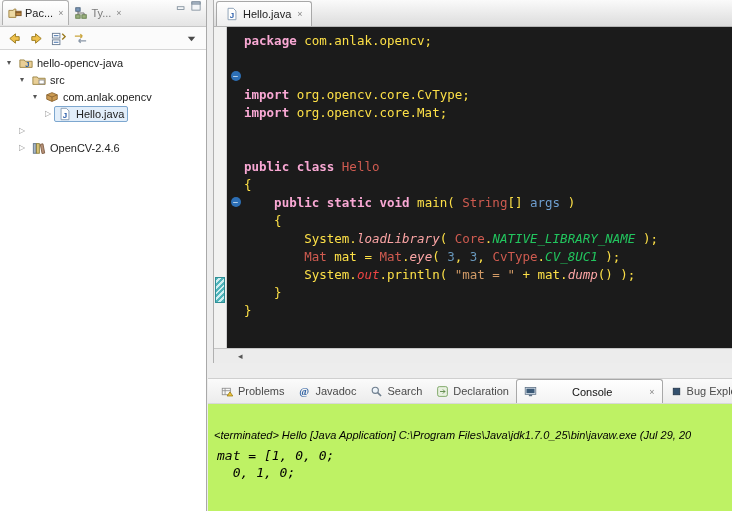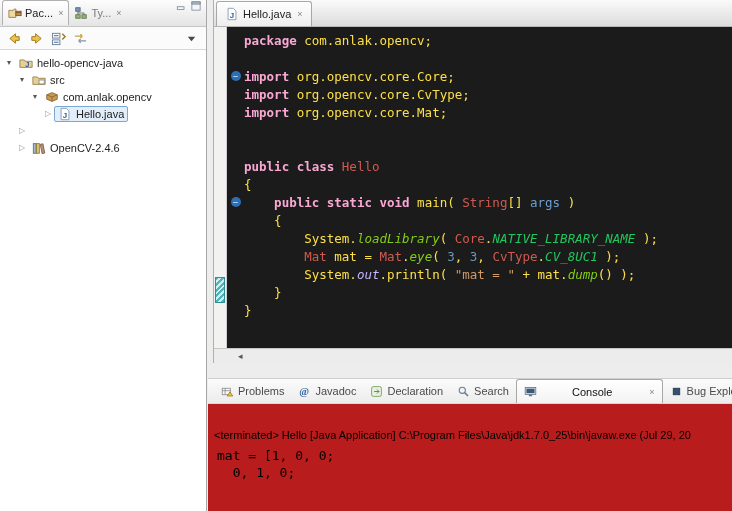--- a/index.html
+++ b/index.html
@@ -39,32 +39,32 @@
   .code-line { display:flex; height:18px; align-items:center; }
   .fold-cell { width:17px; flex:none; display:flex; justify-content:center; align-items:center; }
   .fold-dot { width:10px; height:10px; border-radius:50%; background:#2d6fb5; color:#dcebf8; font-size:9px; line-height:10px; text-align:center; font-family:"DejaVu Sans Mono", monospace; }
   .line-text { white-space:pre; font-family:"DejaVu Sans Mono", monospace; font-size:12.5px; }
   .tk-kw { color:#f9a8d4; font-weight:bold; }
   .tk-pl { color:#fde047; }
   .tk-ty { color:#cf5b50; }
   .tk-cn { color:#22c55e; font-style:italic; }
   .tk-nm { color:#6897bb; }
   .tk-st { color:#d19a66; }
-  .tk-fd { color:#c4b5fd; font-style:italic; }
-  .tk-mi { color:#84cc16; font-style:italic; }
+  .tk-fd { color:#ef4444; font-style:italic; }
+  .tk-mi { color:#fca5a5; font-style:italic; }
   .tk-pm { color:#6e9ecf; }
   .hscroll { position:absolute; left:0; right:0; bottom:0; height:15px; background:#ececec; border-top:1px solid #c6c6c6; display:flex; align-items:center; }
   .hscroll .scroll-arrow { font-size:9px; color:#555; margin-left:24px; }
 
   
   .bottom-tabbar { position:absolute; left:208px; right:0; top:378px; height:26px; background:linear-gradient(#fbfbfb,#ececec); border-top:1px solid #cfcfcf; border-bottom:1px solid #d8d8d8; display:flex; align-items:flex-end; padding-left:6px; }
   .btab { display:flex; align-items:center; gap:4px; height:24px; padding:0 7px; color:#4a4a4a; white-space:nowrap; }
   .btab .icon { width:13px; height:13px; }
   .btab.active { background:linear-gradient(#ffffff,#f3f3f3); border:1px solid #a8a8a8; border-bottom:none; border-radius:3px 3px 0 0; color:#111;gap:35px; }
-  .console { position:absolute; left:208px; right:0; top:404px; bottom:0; background:#b91c1c; overflow:hidden; }
+  .console { position:absolute; left:208px; right:0; top:404px; bottom:0; background:#bef264; overflow:hidden;font-style:italic; }
   .console-header { padding:25px 0 6px 6px; font-size:11px; color:#000; white-space:nowrap; }
   .console-out { padding-left:9px; font-family:"DejaVu Sans Mono", monospace; font-size:13px; line-height:17px; color:#000; }
   .console-out .cline { white-space:pre; }
 </style>
 </head>
 <body>
 
 <div class="screen">
 
   <aside class="left-panel">
@@ -230,21 +230,20 @@
             <span class="line-text"><span class="tk-kw">package</span><span class="tk-pl"> com.anlak.opencv;</span></span>
           </div>
           <div class="code-line">
             <span class="fold-cell"></span>
             <span class="line-text"></span>
           </div>
           <div class="code-line">
             <span class="fold-cell">
               <span class="fold-dot">−</span>
             </span>
-            <span class="line-text"><span class="tk-kw">import</span><span class="tk-pl"> org.opencv.core.Core;</span></span>
           </div>
           <div class="code-line">
             <span class="fold-cell"></span>
             <span class="line-text"><span class="tk-kw">import</span><span class="tk-pl"> org.opencv.core.CvType;</span></span>
           </div>
           <div class="code-line">
             <span class="fold-cell"></span>
             <span class="line-text"><span class="tk-kw">import</span><span class="tk-pl"> org.opencv.core.Mat;</span></span>
           </div>
           <div class="code-line">
@@ -315,34 +314,34 @@
         <span class="icon">
           <svg viewBox="0 0 16 16">
             <text x="1.5" y="12.5" font-size="13" font-weight="bold" fill="#3465a4" font-family="serif">@</text>
           </svg>
         </span>
         <span>Javadoc</span>
       </div>
       <div class="btab">
         <span class="icon">
           <svg viewBox="0 0 16 16">
+            <circle cx="6.5" cy="6.5" r="3.8" fill="#eef4fa" stroke="#6f7f8f" stroke-width="1.4"></circle>
+            <path d="M9.4 9.4l4.2 4.2" stroke="#6f7f8f" stroke-width="2"></path>
+          </svg>
+        </span>
+        <span>Search</span>
+      </div>
+      <div class="btab">
+        <span class="icon">
+          <svg viewBox="0 0 16 16">
             <rect x="2" y="2" width="12" height="12" rx="2" fill="#e8f0e0" stroke="#6a9a50"></rect>
             <path d="M5 8h6M8.5 5.5L11 8l-2.5 2.5" stroke="#4a7a34" fill="none"></path>
           </svg>
         </span>
         <span>Declaration</span>
-      </div>
-      <div class="btab">
-        <span class="icon">
-          <svg viewBox="0 0 16 16">
-            <circle cx="6.5" cy="6.5" r="3.8" fill="#eef4fa" stroke="#6f7f8f" stroke-width="1.4"></circle>
-            <path d="M9.4 9.4l4.2 4.2" stroke="#6f7f8f" stroke-width="2"></path>
-          </svg>
-        </span>
-        <span>Search</span>
       </div>
       <div class="btab active">
         <span class="icon">
           <svg viewBox="0 0 16 16">
             <rect x="1.5" y="3" width="13" height="8.5" fill="#dfe9f2" stroke="#5f7186"></rect>
             <rect x="3" y="4.5" width="10" height="5.5" fill="#3c5a78"></rect>
             <rect x="6" y="12" width="4" height="1.8" fill="#5f7186"></rect>
           </svg>
         </span>
         <span>Console</span>

